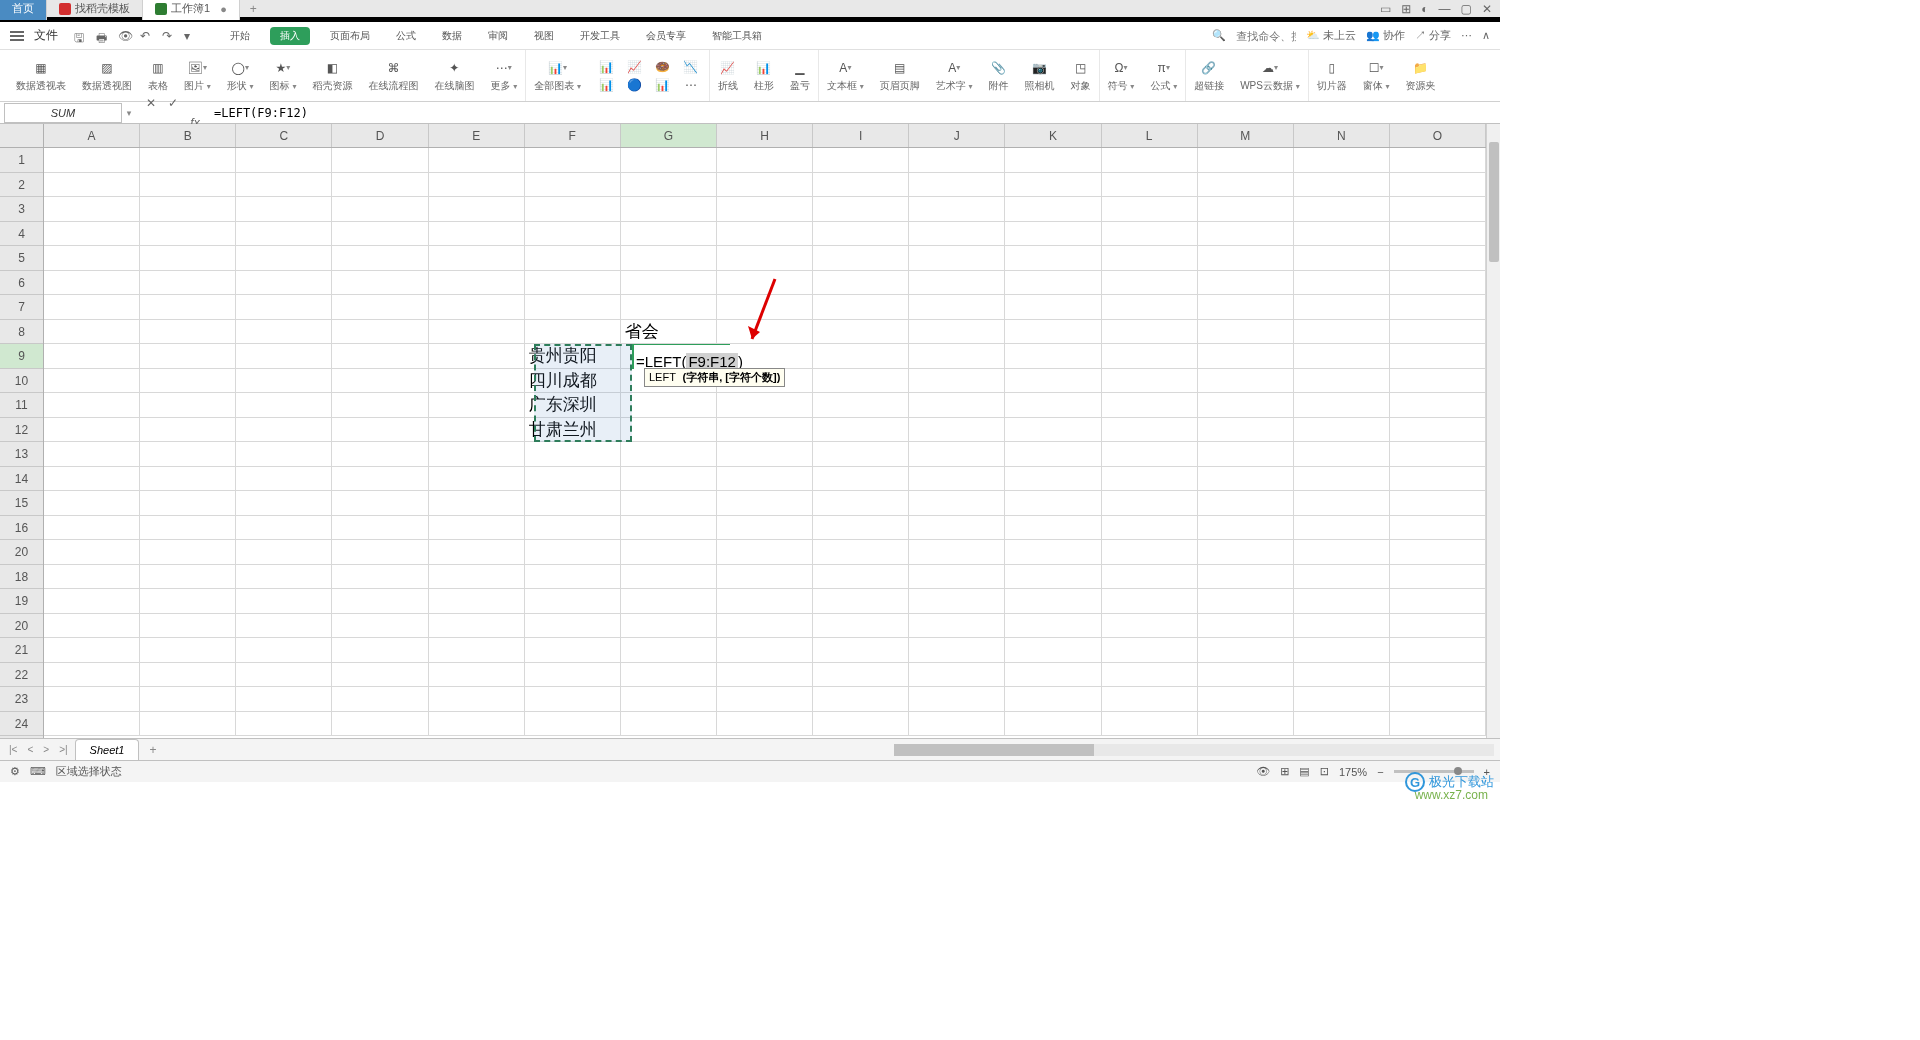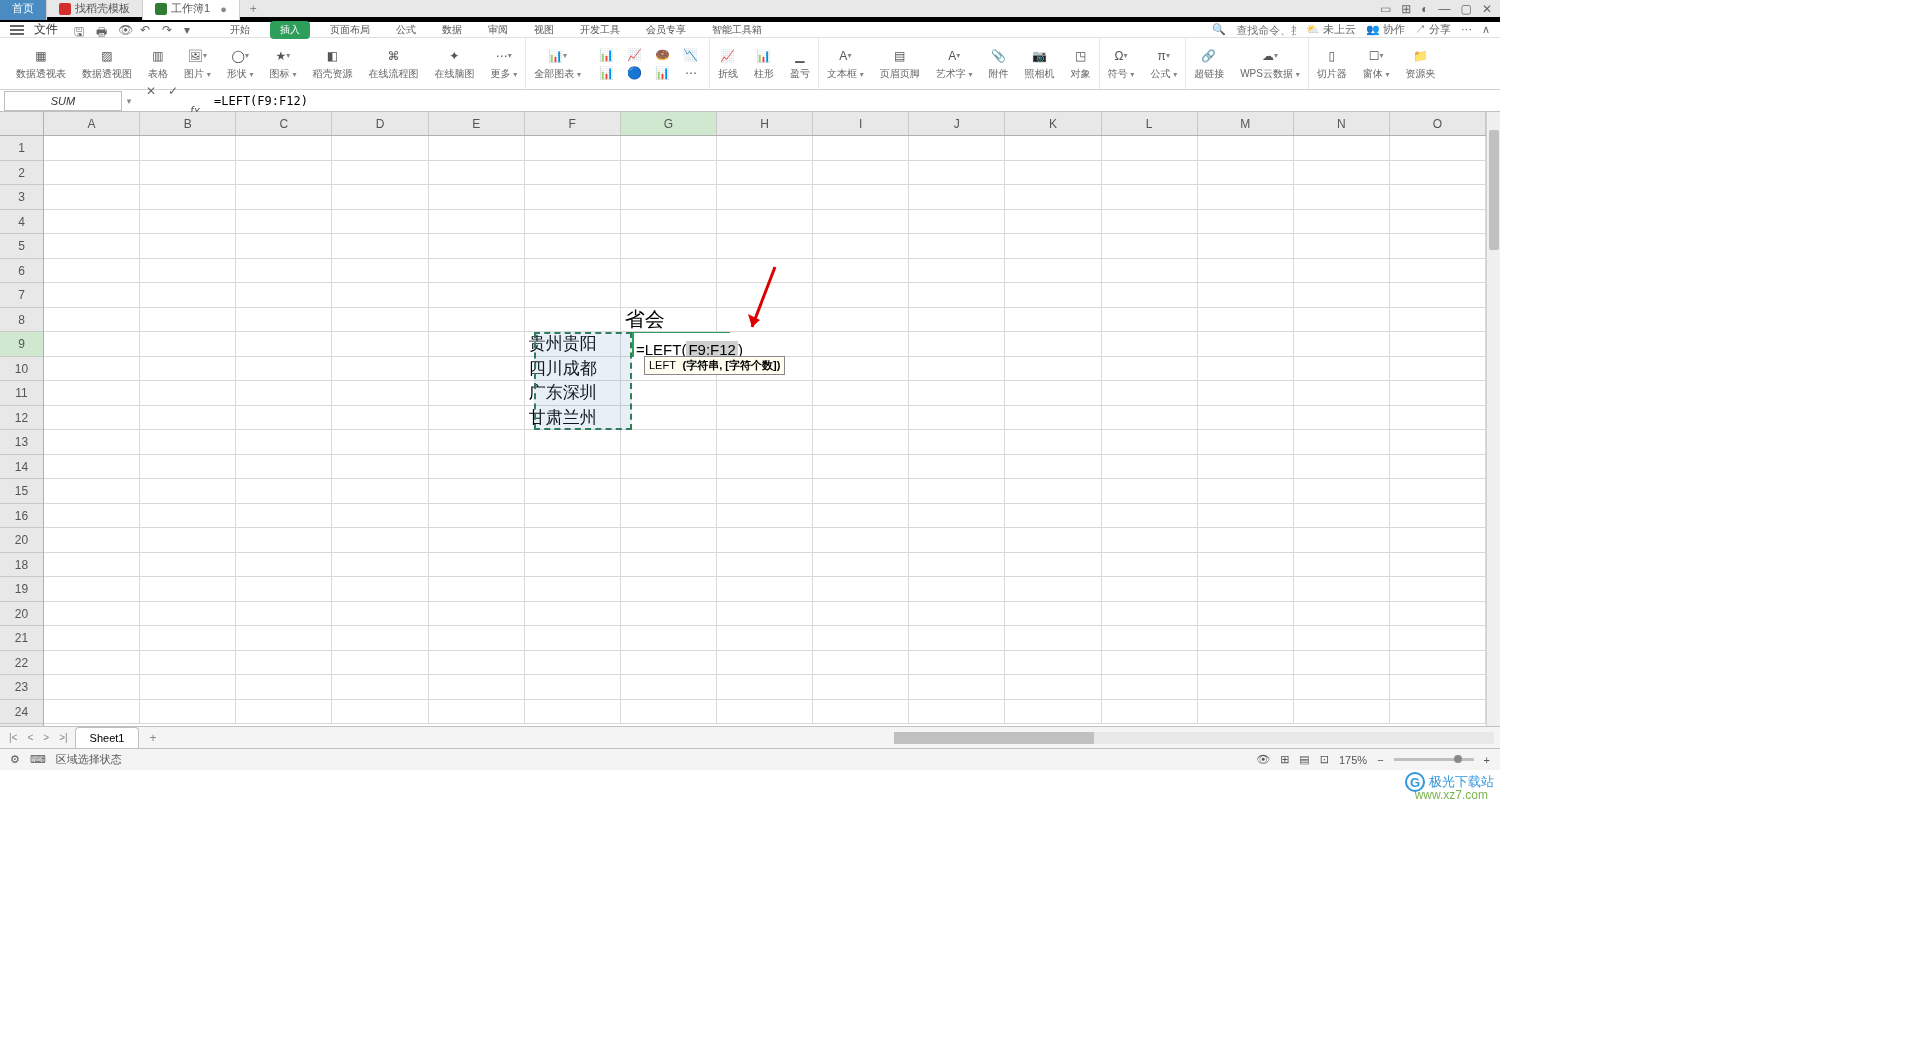--- a/index.html
+++ b/index.html
@@ -12,21 +12,21 @@
 .tab.active { background: #ffffff; position: relative; text-align: right; }
 .tab-icon { width: 12px; height: 12px; display: inline-block; }
 .tab-icon.red { background: #d32f2f; border-radius: 2px; }
 .tab-icon.green { background: #2e7d32; border-radius: 2px; }
 .tab-mod { color: #888; margin-left: 6px; }
 .tab-add { padding: 0 10px; color: #888; cursor: pointer; }
 .title-right { margin-left: auto; display: flex; gap: 10px; padding-right: 8px; align-items: center; }
 .title-right span { color: #666; font-size: 12px; cursor: pointer; }
 
 
-.menubar { height: 16px; background: #fff; display: flex; align-items: center; padding: 0 10px; gap: 8px; border-bottom: 1px solid #e0e0e0; }
+.menubar { height: 28px; background: #fff; display: flex; align-items: center; padding: 0 10px; gap: 8px; border-bottom: 1px solid #e0e0e0; }
 .menu-left { display: flex; gap: 6px; align-items: center; }
 .hamburger { width: 14px; height: 10px; display: flex; flex-direction: column; justify-content: space-between; }
 .hamburger span { height: 2px; background: #666; }
 .menu-file { font-size: 12px; color: #333; padding: 0 4px; }
 .qat { display: flex; gap: 8px; margin-left: 6px; }
 .qat-icon { width: 14px; height: 14px; color: #666; cursor: pointer; }
 .tabs-list { display: flex; gap: 14px; margin-left: 18px; }
 .rtab { font-size: 10px; color: #555; cursor: pointer; padding: 2px 6px; }
 .rtab.active { background: #2e9e5b; color: #fff; border-radius: 4px; padding: 2px 10px; }
 .menu-right { margin-left: auto; display: flex; gap: 10px; align-items: center; font-size: 11px; color: #666; }
@@ -55,21 +55,21 @@
 .corner { position: absolute; left: 0; top: 0; width: 44px; height: 24px; background: #e8e8e8; border-right: 1px solid #b0b0b0; border-bottom: 1px solid #b0b0b0; }
 .col-headers { position: absolute; left: 44px; top: 0; right: 14px; height: 24px; display: flex; background: #e8e8e8; border-bottom: 1px solid #b0b0b0; }
 .col-h { width: 98px; text-align: center; line-height: 24px; font-size: 12px; color: #555; border-right: 1px solid #c8c8c8; }
 .col-h.sel { background: #d0e8d0; }
 .row-headers { position: absolute; left: 0; top: 24px; width: 44px; bottom: 0; background: #e8e8e8; border-right: 1px solid #b0b0b0; }
 .row-h { height: 24.5px; text-align: center; line-height: 24.5px; font-size: 12px; color: #555; border-bottom: 1px solid #c8c8c8; }
 .row-h.sel { background: #d0e8d0; }
 .grid { position: absolute; left: 44px; top: 24px; right: 14px; bottom: 0; }
 .grid-row { display: flex; height: 24.5px; }
 .cell { width: 98px; height: 24.5px; border-right: 1px solid #d8d8d8; border-bottom: 1px solid #d8d8d8; font-size: 15px; padding: 2px 4px; display: flex; align-items: center; font-family: SimSun, serif; }
-.cell.head { font-size: 20px; }
+.cell.head { font-size: 17px; }
 .cell.data { font-size: 17px; }
 
 
 .sel-range { position: absolute; border: 2px dashed #2e7d5b; background: rgba(100,150,200,0.15); pointer-events: none; }
 .active-cell { position: absolute; border: 2px solid #2e9e5b; pointer-events: none; }
 .active-cell-content { position: absolute; font-family: Consolas, monospace; font-size: 15px; display: flex; align-items: center; padding-left: 2px; white-space: nowrap; background: #fff; }
 .formula-arg { background: #d0d0d0; padding: 0 2px; }
 .tooltip { position: absolute; background: #fffef0; border: 1px solid #888; font-size: 11px; padding: 1px 4px; font-family: SimSun, monospace; }
 .tooltip .bold { font-weight: bold; }
 
@@ -77,21 +77,21 @@
 .arrow-annot { position: absolute; pointer-events: none; }
 .arrow-svg { width: 40px; height: 80px; }
 
 
 .vscroll { position: absolute; right: 0; top: 0; width: 14px; height: 100%; background: #f0f0f0; border-left: 1px solid #d0d0d0; }
 .vscroll-thumb { position: absolute; top: 18px; width: 10px; left: 2px; height: 120px; background: #c0c0c0; border-radius: 2px; }
 
 
 .sheettabs { height: 22px; background: #f4f4f4; display: flex; align-items: center; border-top: 1px solid #c0c0c0; padding: 0 6px; gap: 4px; }
 .st-nav { color: #888; font-size: 10px; cursor: pointer; padding: 0 3px; }
-.st-tab { background: #fff; border: 1px solid #c0c0c0; border-bottom: none; padding: 4px 14px; font-size: 11px; border-radius: 4px 4px 0 0; cursor: pointer; }
+.st-tab { background: #fff; border: 1px solid #c0c0c0; border-bottom: none; padding: 4px 14px; font-size: 11px; border-radius: 4px 4px 0 0; cursor: pointer; font-style: italic; }
 .st-add { color: #888; cursor: pointer; padding: 0 6px; }
 .hscroll { margin-left: auto; width: 600px; height: 12px; background: #e8e8e8; position: relative; }
 .hscroll-thumb { position: absolute; left: 0; width: 200px; height: 100%; background: #c0c0c0; }
 
 
 .statusbar { height: 22px; background: #f4f4f4; display: flex; align-items: center; border-top: 1px solid #c0c0c0; padding: 0 10px; gap: 10px; font-size: 11px; color: #555; }
 .status-right { margin-left: auto; display: flex; gap: 10px; align-items: center; }
 .zoom-slider { width: 80px; height: 3px; background: #c0c0c0; position: relative; }
 .zoom-thumb { position: absolute; left: 60px; top: -3px; width: 8px; height: 8px; background: #888; border-radius: 50%; }
 

